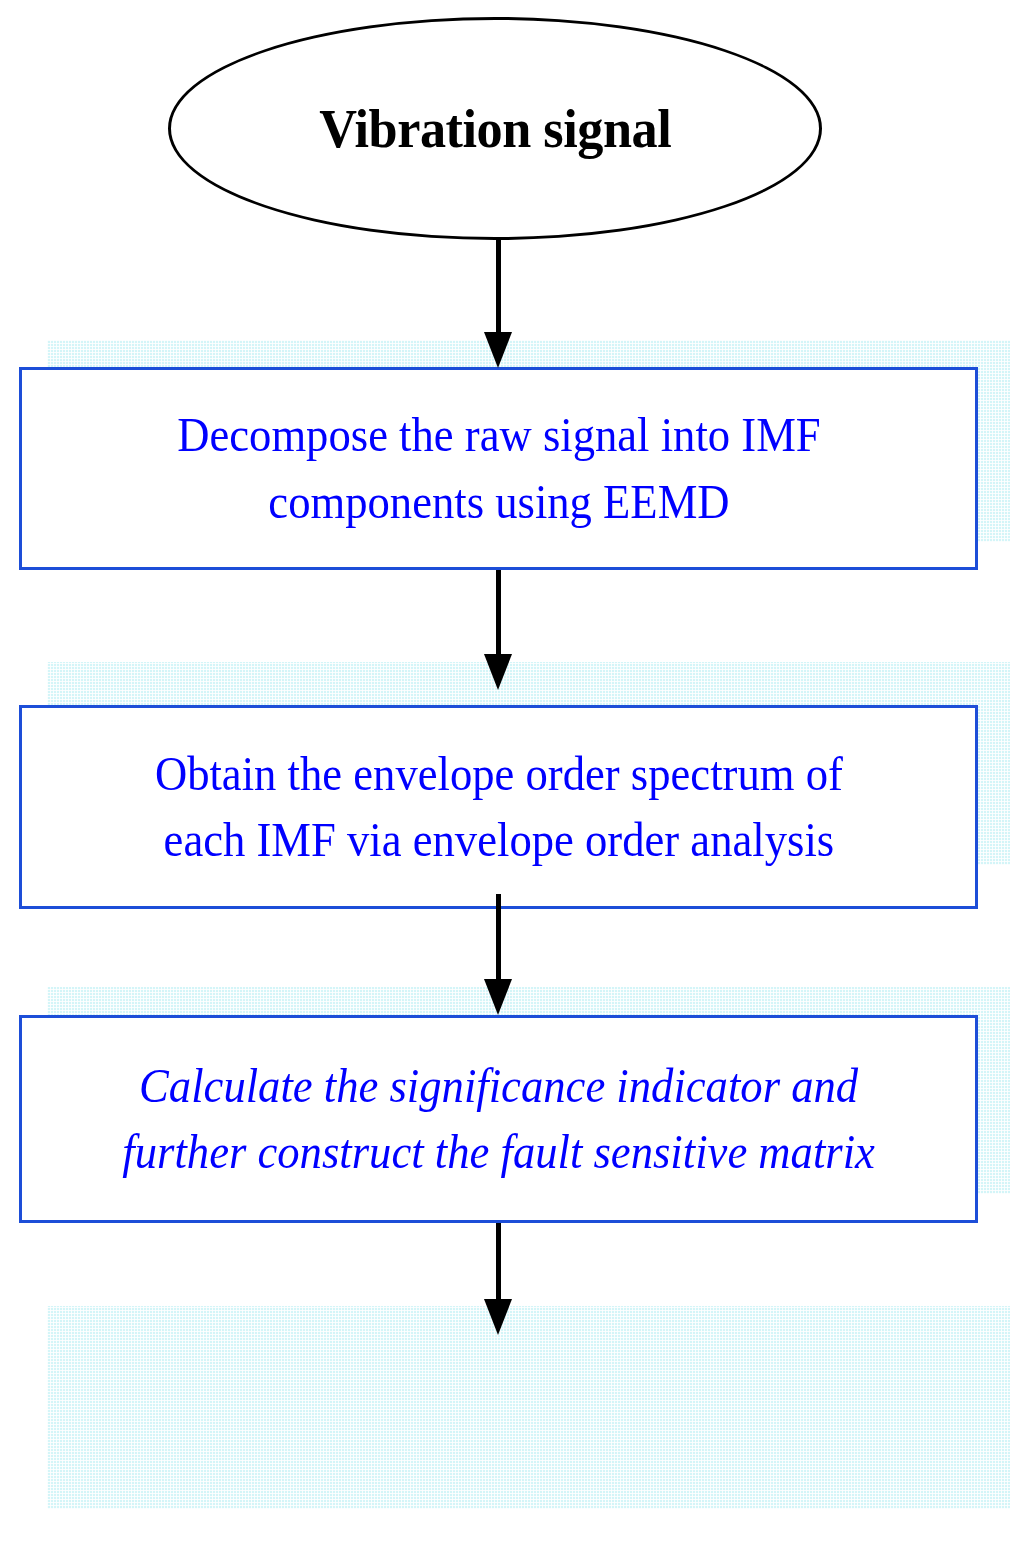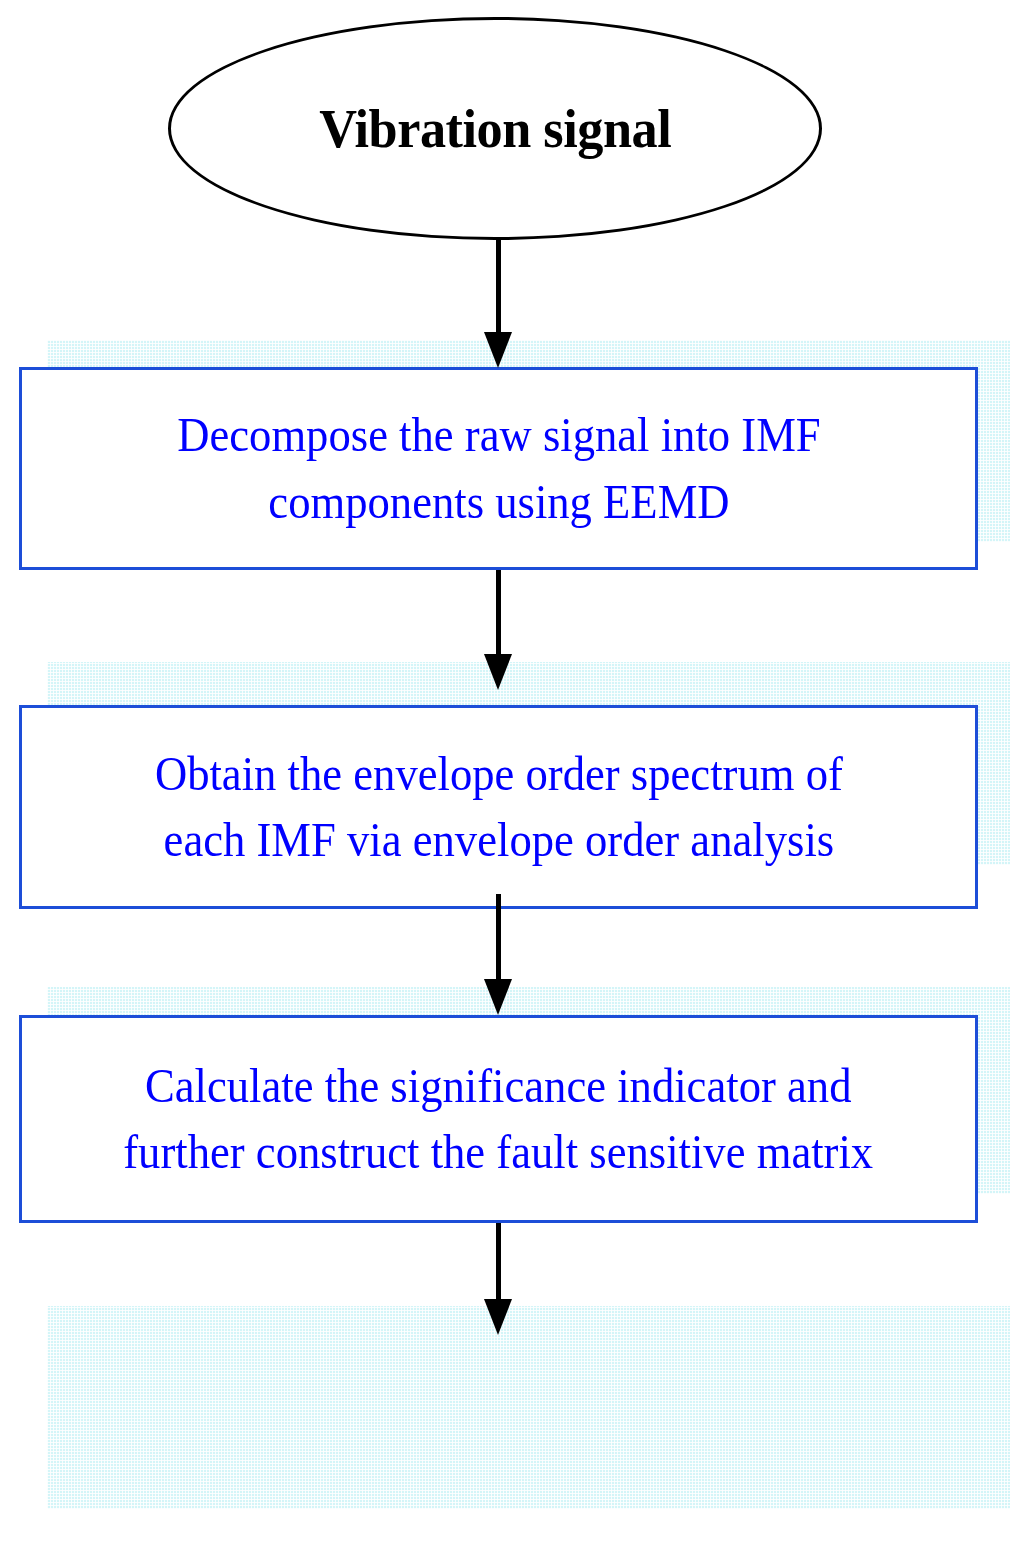--- a/index.html
+++ b/index.html
@@ -130,21 +130,21 @@
       <span>each IMF via envelope order analysis</span>
     </div>
   </div>
 
   <div class="arrow" style="left:496px; top:894px; width:5px; height:122px;">
     <div class="arrow-shaft" style="height:89px;"></div>
     <div class="arrow-head" style="top:85px;"></div>
   </div>
 
   <div class="proc-shadow" style="left:47px; top:987px; width:963px; height:207px;"></div>
-  <div class="proc-box" style="left:19px; top:1015px; width:959px; height:208px;">
+  <div class="proc-box" style="left:19px; top:1015px; width:959px; height:208px;font-style:italic;">
     <div class="proc-label">
       <span>Calculate the significance indicator and</span><br>
       <span>further construct the fault sensitive matrix</span>
     </div>
   </div>
 
   <div class="arrow" style="left:496px; top:1223px; width:5px; height:112px;">
     <div class="arrow-shaft" style="height:80px;"></div>
     <div class="arrow-head" style="top:76px;"></div>
   </div>

